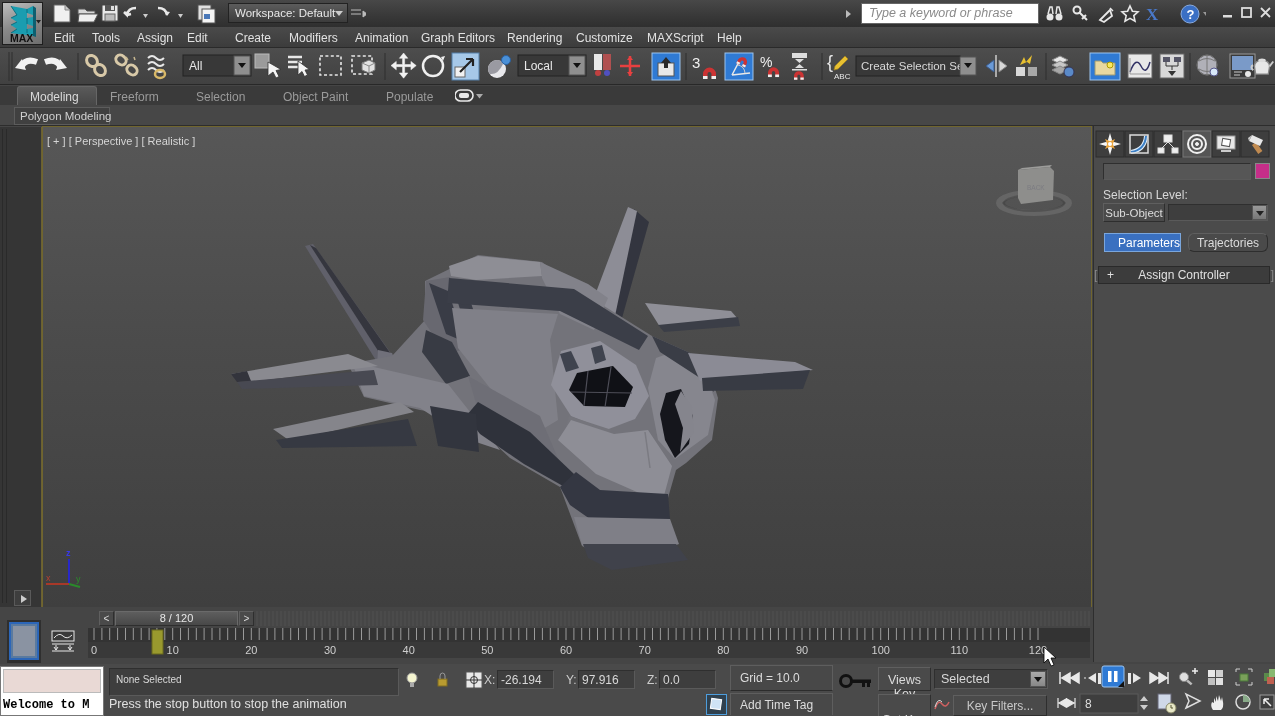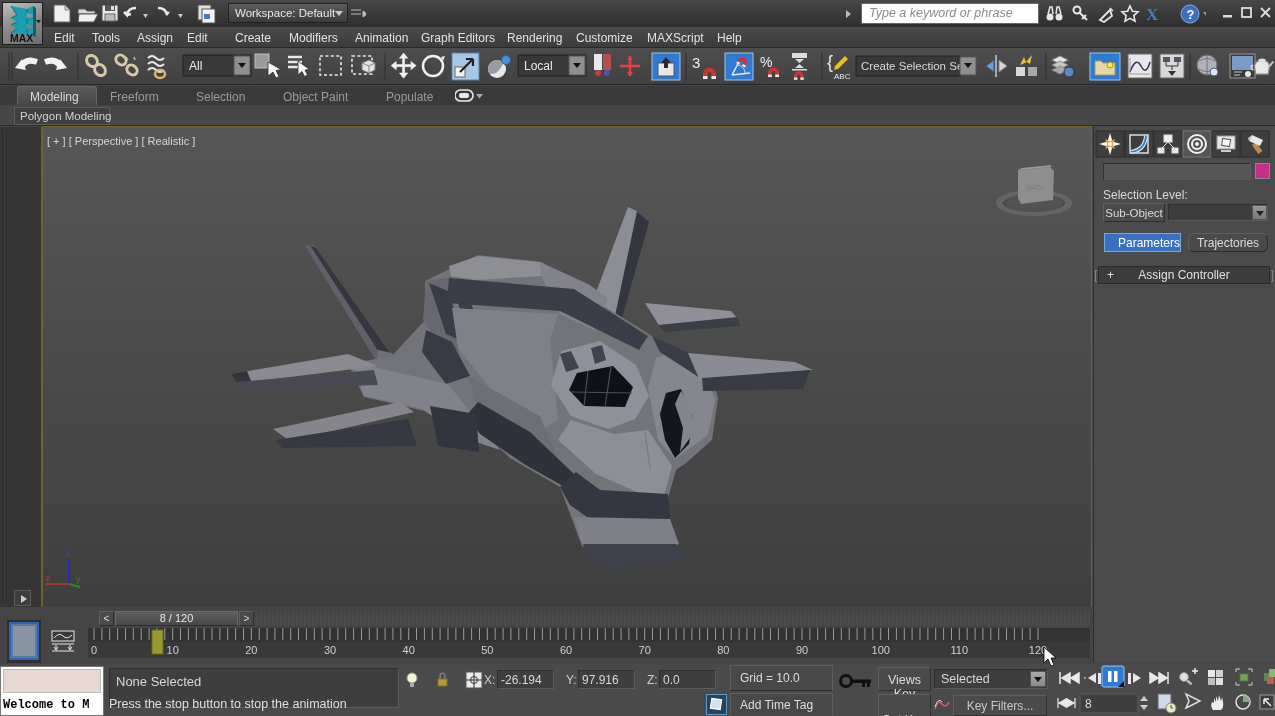--- a/index.html
+++ b/index.html
@@ -697,21 +697,21 @@
       <g transform="translate(52,3)" stroke="#e8e8e8" fill="none">
         <rect x="0" y="0" width="22" height="10" fill="#3a3a3a"></rect>
         <path d="M2,7 Q7,1 11,5 T20,4"></path>
         <path d="M4,14 l0,5 M2,16 l2,3 l2,-3 M18,19 l0,-5 M16,16 l2,3 l2,-3" stroke-width="1"></path>
         <line x1="0" y1="13" x2="22" y2="13"></line>
           <line x1="0" y1="20" x2="22" y2="20"></line>
       </g>
     </svg>
   </div>
   <div class="abs statusbar" id="statusbar">
-    <div class="field" style="left:109px;top:4px;width:290px;height:40px;font-size:13px;padding:5px 8px 0 6px;">None Selected</div>
+    <div class="field" style="left:109px;top:4px;width:290px;height:28px;font-size:10px;padding:5px 8px 0 6px;">None Selected</div>
     <div style="position:absolute;left:109px;top:33px;color:#e0e0e0;font-size:12.5px;">Press the stop button to stop the animation</div>
 
     <svg style="position:absolute;left:402px;top:6px;" width="90" height="22">
       <g transform="translate(10,10)">
           <circle r="5" cy="-2" fill="#f5f5d0" stroke="#999"></circle>
           <rect x="-2" y="3" width="4" height="4" fill="#aaa"></rect>
         </g>
       <g transform="translate(40,10)">
           <rect x="-4" y="-1" width="9" height="7" fill="#b89b30" stroke="#806c20"></rect>
           <path d="M-2,-1 v-3 a2.5,3 0 0 1 5,0 v3" stroke="#999" fill="none"></path>

